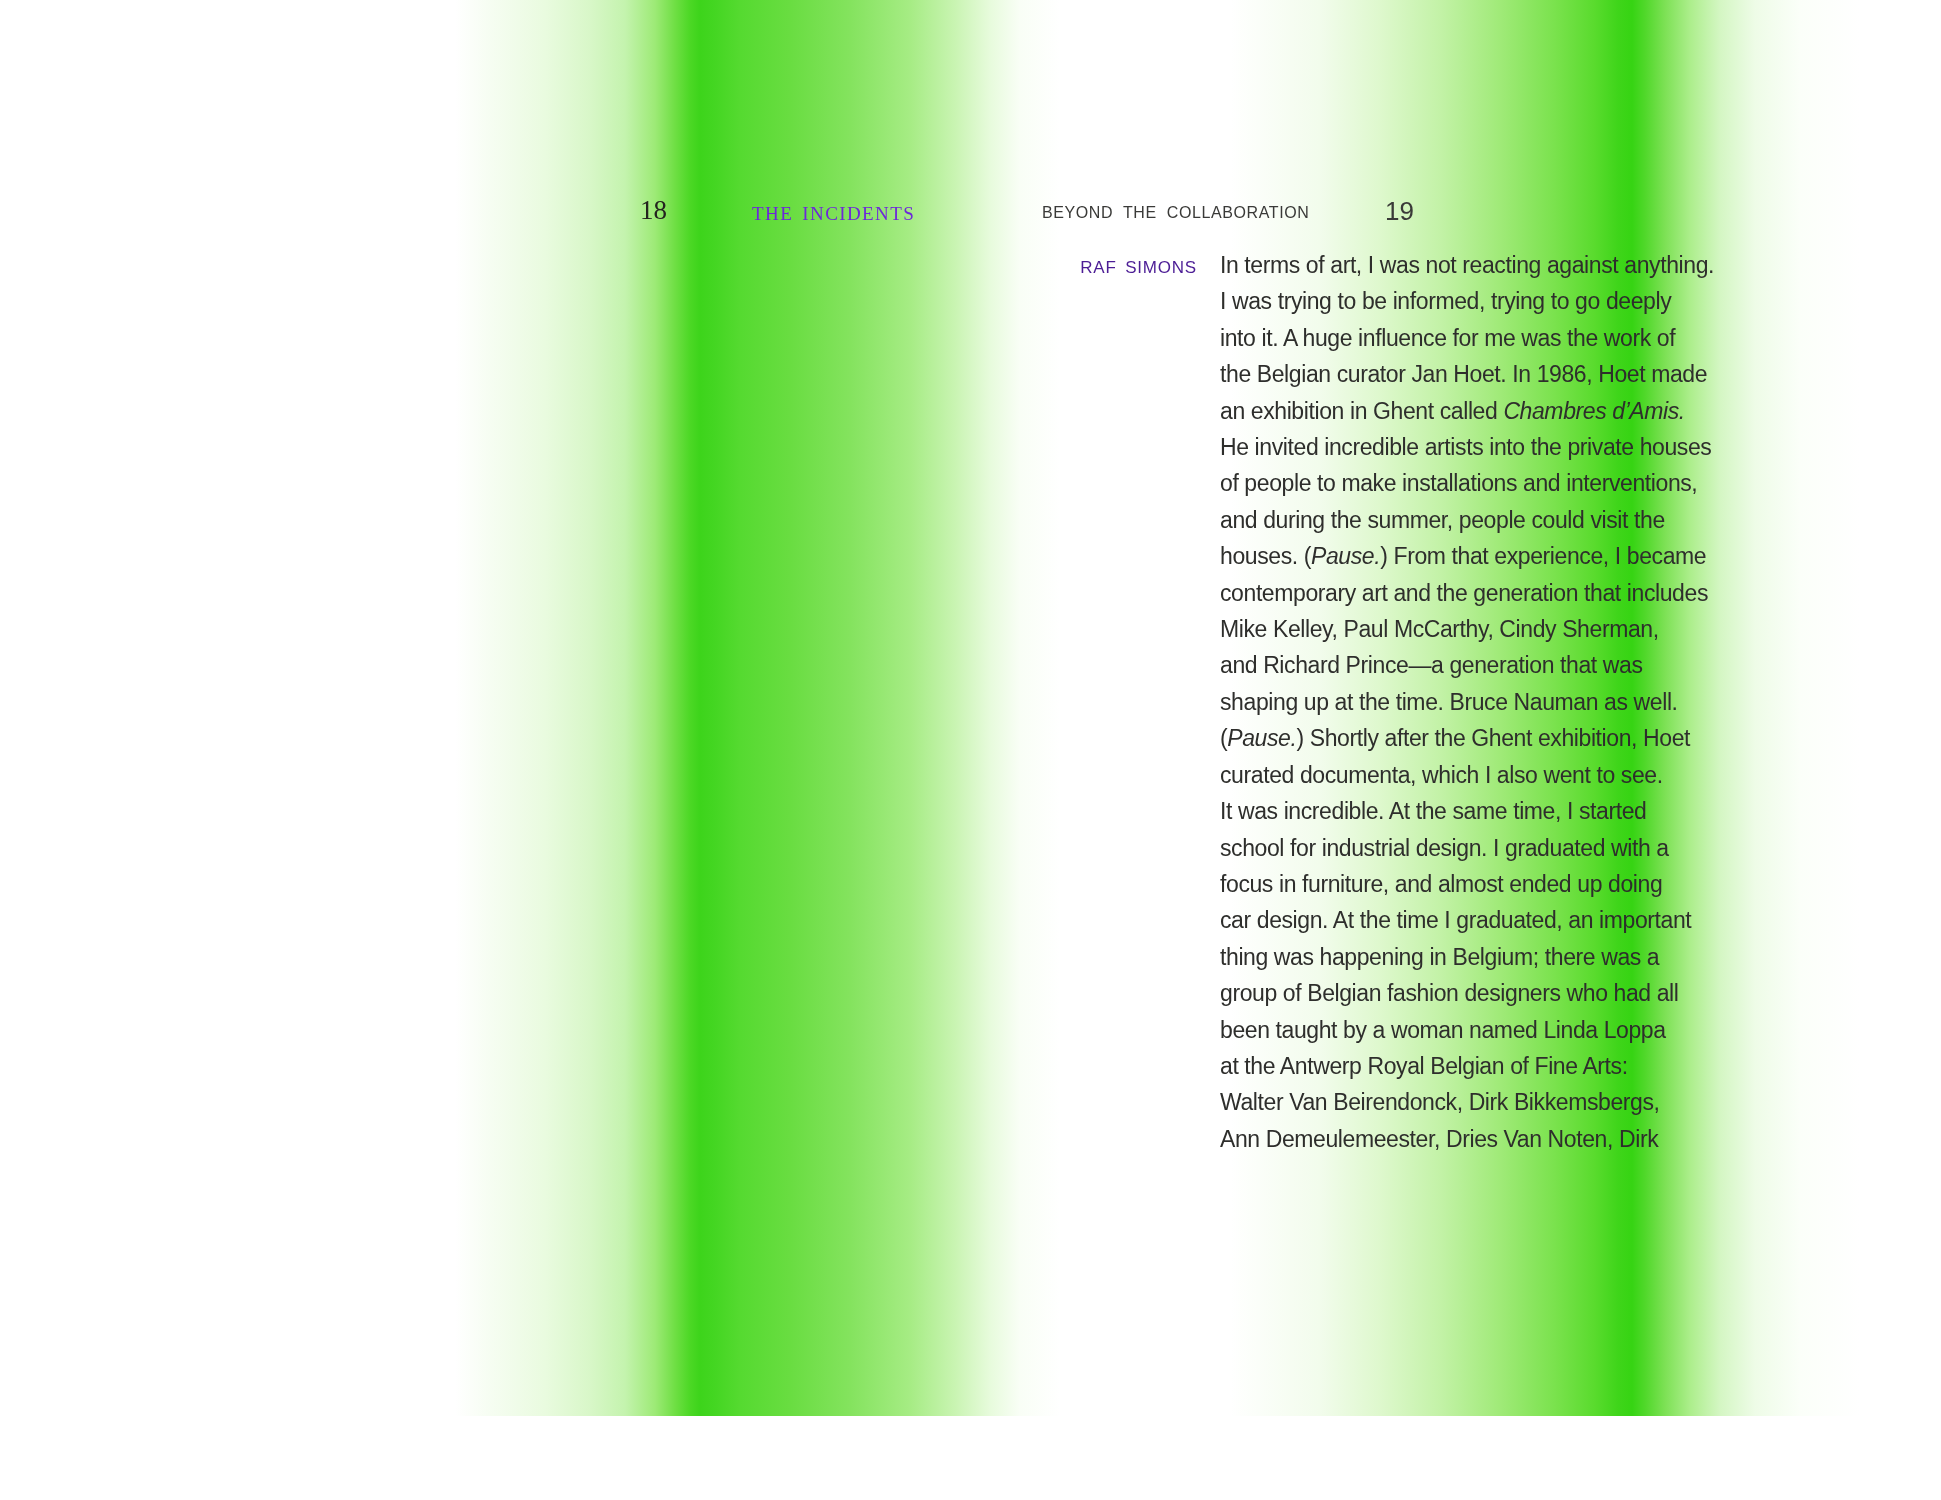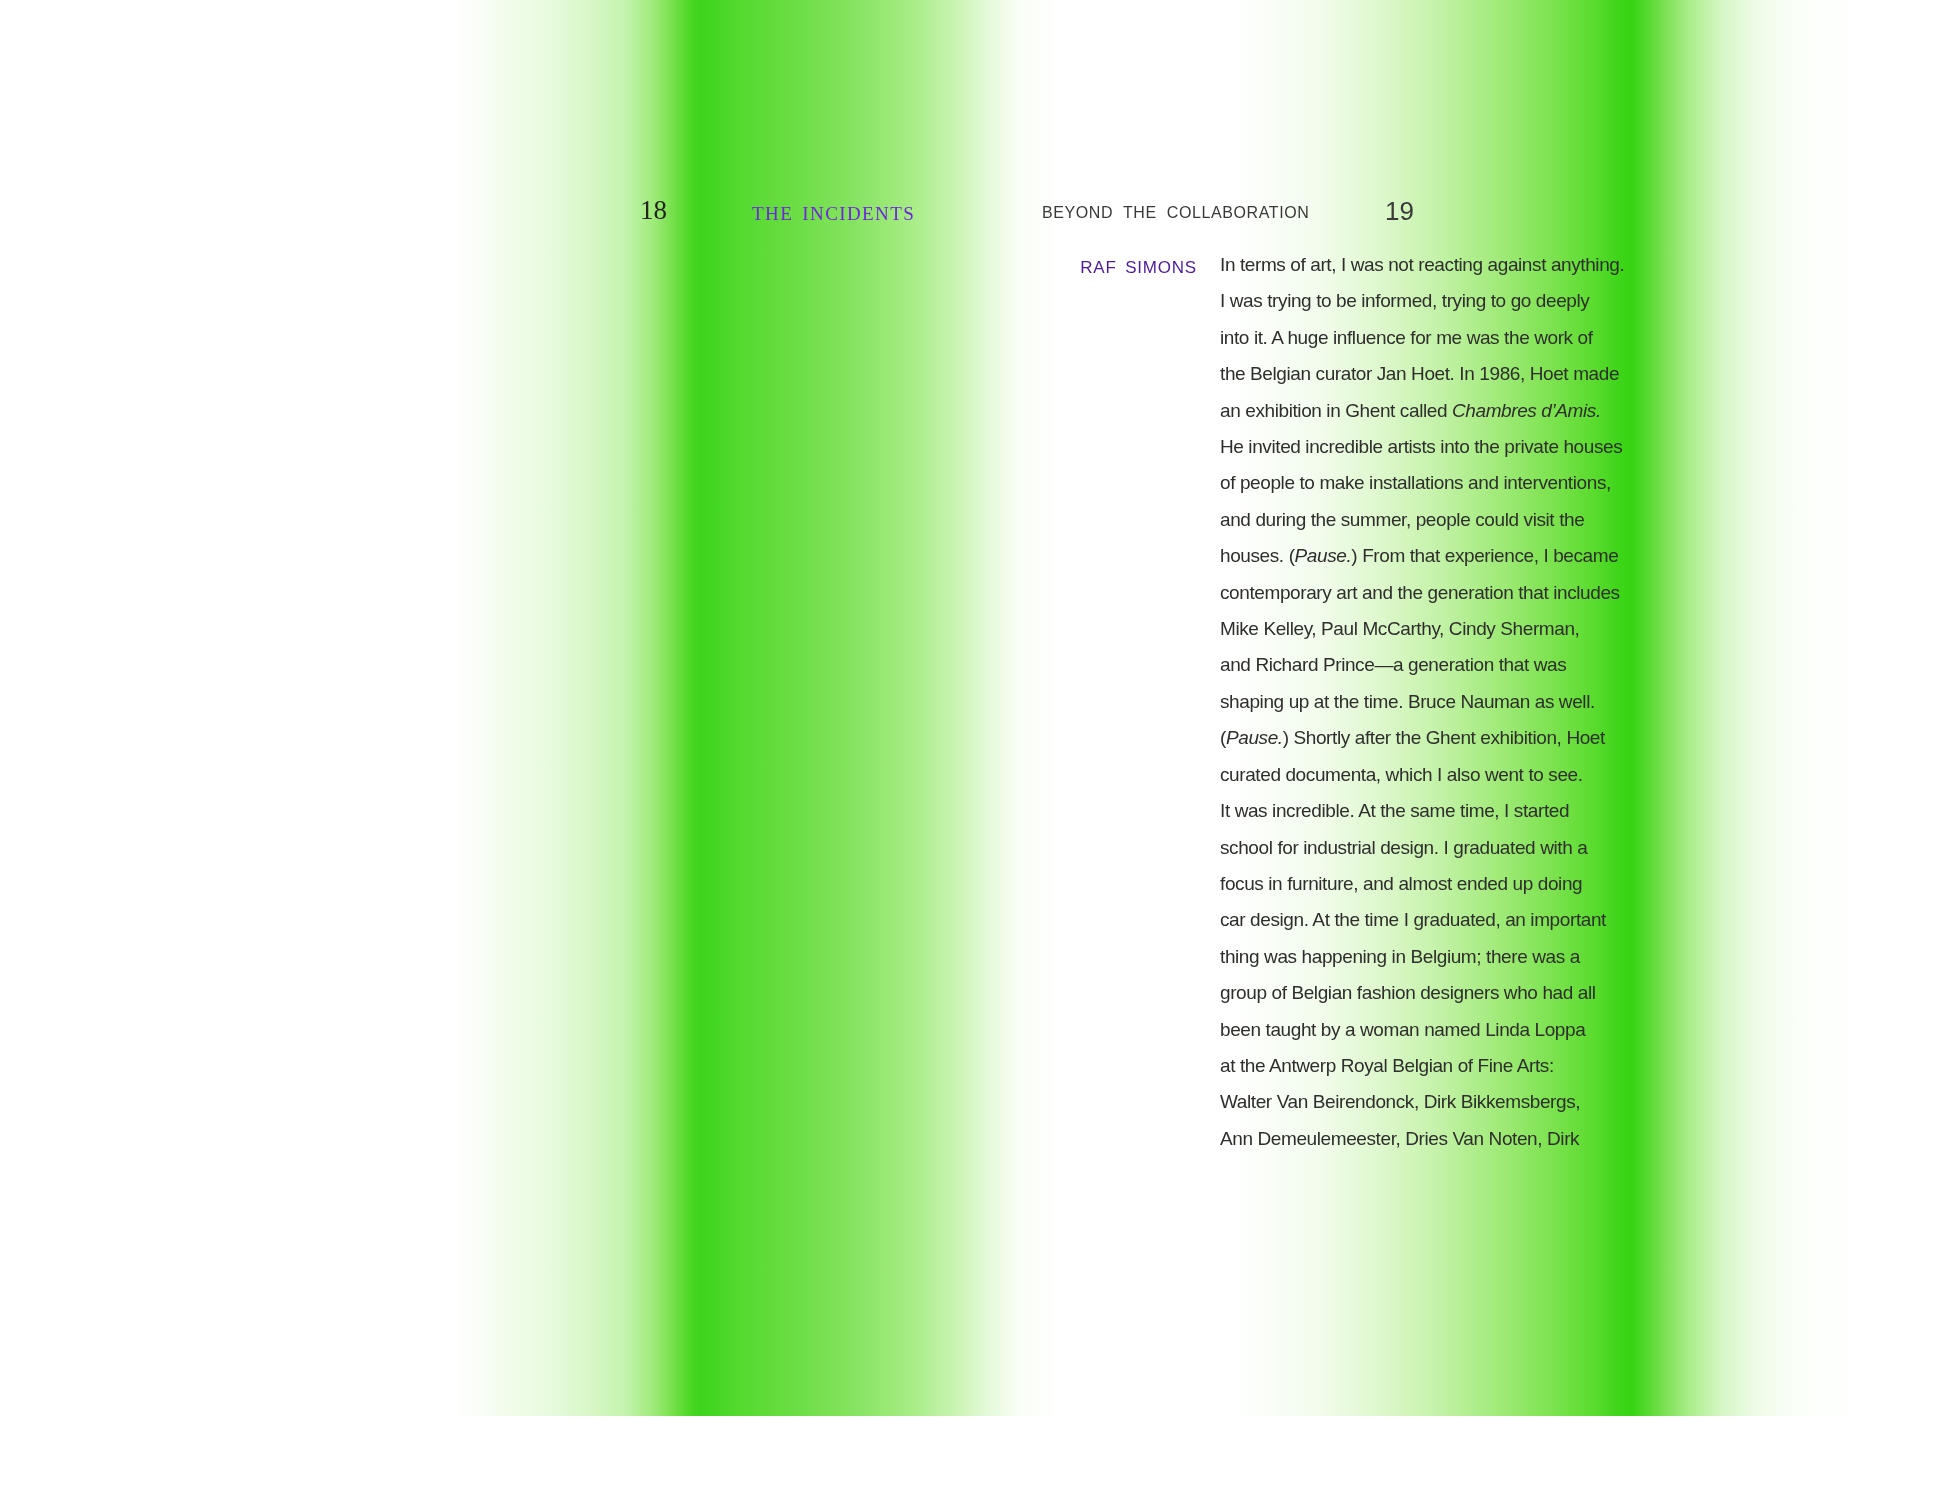--- a/index.html
+++ b/index.html
@@ -55,21 +55,21 @@
   }
   
   .speaker {
     position: absolute; left: 977px; top: 250px; width: 220px;
     text-align: right;
     font-size: 17px; line-height: 36.4px; letter-spacing: 0.8px; word-spacing: 3px;
     color: #4c1d95;
   }
   .body-col {
     position: absolute; left: 1220px; top: 247px; width: 600px;
-    font-size: 19px; line-height: 36.4px; letter-spacing: -0.4px;
+    font-size: 23px; line-height: 36.4px; letter-spacing: -0.4px;
     color: #2e2e2c;
   }
   .body-col .line { white-space: nowrap; }
   .body-col .it { font-style: italic; }
 </style>
 </head>
 <body>
 
 <div class="spread">
 

